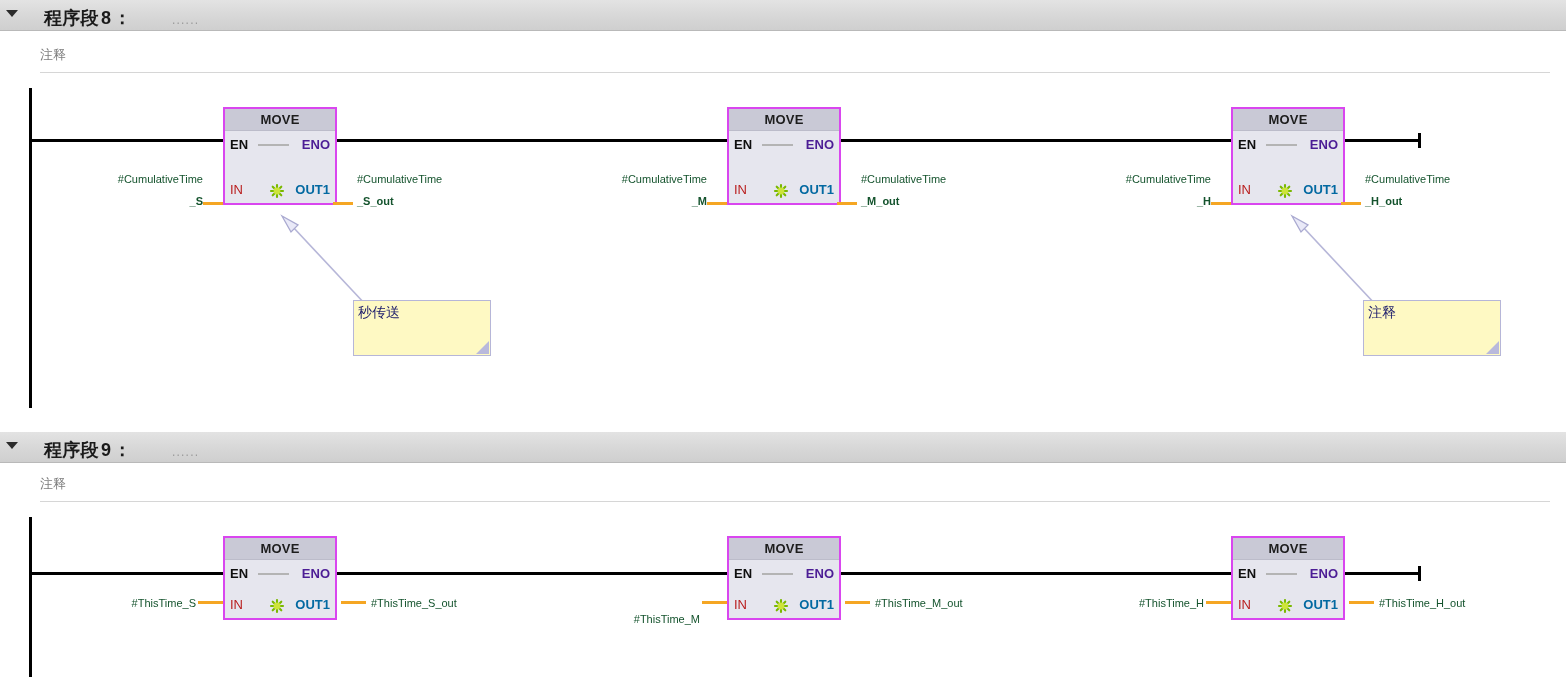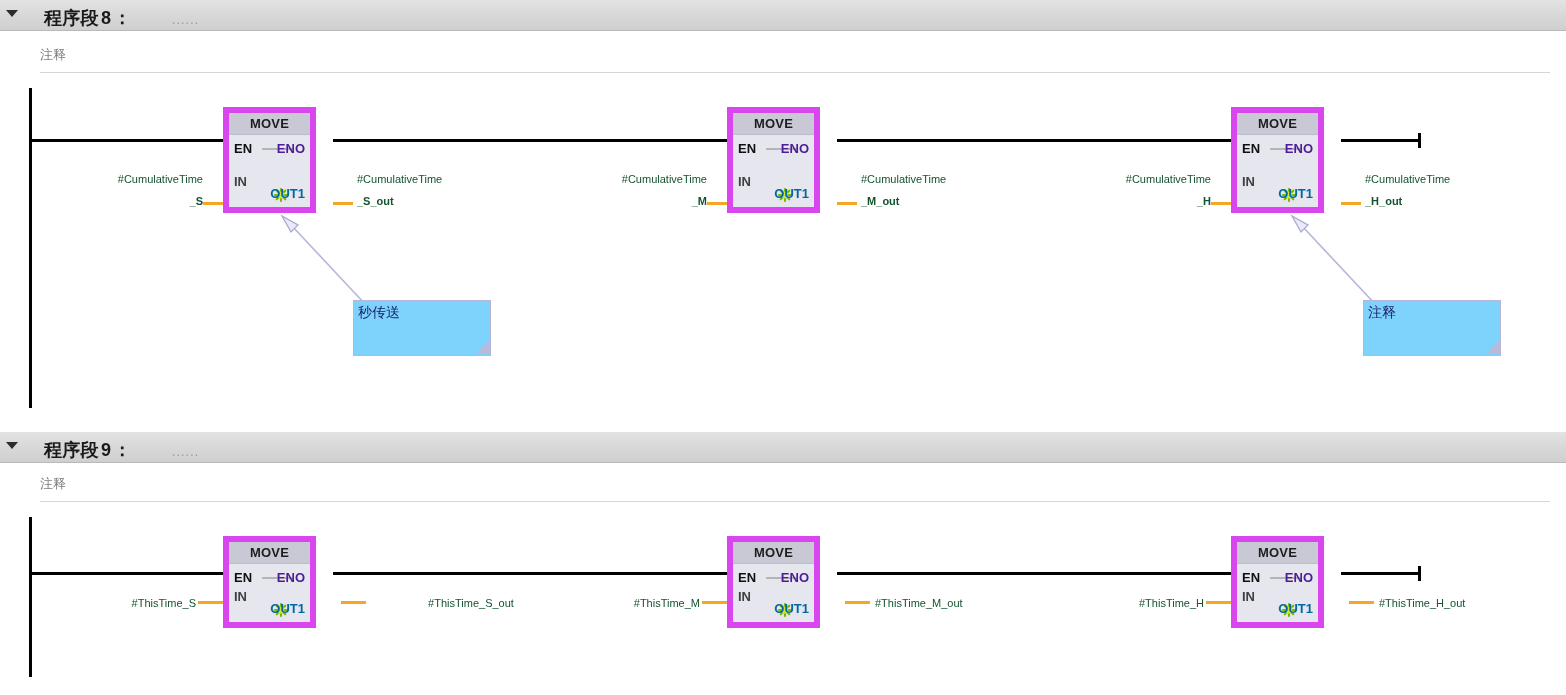--- a/index.html
+++ b/index.html
@@ -92,23 +92,23 @@
   }
   .wire-orange {
     position: absolute;
     height: 3px;
     background: #f5a623;
   }
 
   
   .move-box {
     position: absolute;
-    width: 93px;
+    width: 114px;
     background: #e6e6ee;
-    border: 6px solid #d946ef;
+    border: 2px solid #d946ef;
     box-sizing: border-box;
   }
   .move-header {
     height: 22px;
     background: #c9c9d6;
     border-bottom: 1px solid #bcbcca;
     box-sizing: border-box;
     display: flex;
     align-items: center;
     justify-content: center;
@@ -144,24 +144,24 @@
     position: absolute;
     left: 33px;
     top: 13px;
     width: 31px;
     height: 2px;
     background: #b4b4b4;
   }
   .lbl-in {
     position: absolute;
     left: 5px;
-    bottom: 18px;
-    font-size: 13px;
-    font-weight: bold;
-    color: #404040;
+    bottom: 6px;
+    font-size: 13px;
+    font-weight: normal;
+    color: #b91c1c;
   }
   .lbl-out {
     position: absolute;
     right: 5px;
     bottom: 6px;
     font-size: 13px;
     font-weight: bold;
     color: #0369a1;
   }
   .star-icon {
@@ -186,21 +186,21 @@
   .operand .l1 { display: block; }
   .operand .l2 { display: block; font-weight: bold; }
   .operand.right-align { text-align: right; }
   .operand.left-align  { text-align: left; }
 
   
   .callout {
     position: absolute;
     width: 138px;
     height: 56px;
-    background: #7dd3fc;
+    background: #fef9c3;
     border: 1px solid #b6b6d8;
     box-sizing: border-box;
   }
   .callout-text {
     position: absolute;
     left: 4px;
     top: 3px;
     font-size: 14px;
     color: #1b1b6b;
     white-space: nowrap;
@@ -391,21 +391,21 @@
       <circle cx="8" cy="8" r="3.4" fill="#cde43a"></circle>
     </svg>
     <div class="lbl-out">OUT1</div>
   </div>
 </div>
 <div class="wire-orange" style="left:198px; top:601px; width:25px;"></div>
 <div class="wire-orange" style="left:341px; top:601px; width:25px;"></div>
 <div class="operand right-align" style="left:33px; top:592px; width:163px;">
   <span class="l1">#ThisTime_S</span>
 </div>
-<div class="operand left-align" style="left:371px; top:592px; width:200px;text-align:center;">
+<div class="operand left-align" style="left:371px; top:592px; width:200px;">
   <span class="l1">#ThisTime_S_out</span>
 </div>
 
 <div class="move-box" style="left:727px; top:536px;">
   <div class="move-header">
       <span>MOVE</span>
     </div>
   <div class="move-body" style="height:58px;">
     <div class="lbl-en">EN</div>
     <div class="eno-link"></div>
@@ -418,21 +418,21 @@
         <line x1="3.7" y1="3.7" x2="12.3" y2="12.3"></line>
         <line x1="12.3" y1="3.7" x2="3.7" y2="12.3"></line>
       </g>
       <circle cx="8" cy="8" r="3.4" fill="#cde43a"></circle>
     </svg>
     <div class="lbl-out">OUT1</div>
   </div>
 </div>
 <div class="wire-orange" style="left:702px; top:601px; width:25px;"></div>
 <div class="wire-orange" style="left:845px; top:601px; width:25px;"></div>
-<div class="operand right-align" style="left:537px; top:592px; width:163px;">
+<div class="operand right-align" style="left:537px; top:608px; width:163px;">
   <span class="l1">#ThisTime_M</span>
 </div>
 <div class="operand left-align" style="left:875px; top:592px; width:200px;">
   <span class="l1">#ThisTime_M_out</span>
 </div>
 
 <div class="move-box" style="left:1231px; top:536px;">
   <div class="move-header">
       <span>MOVE</span>
     </div>

